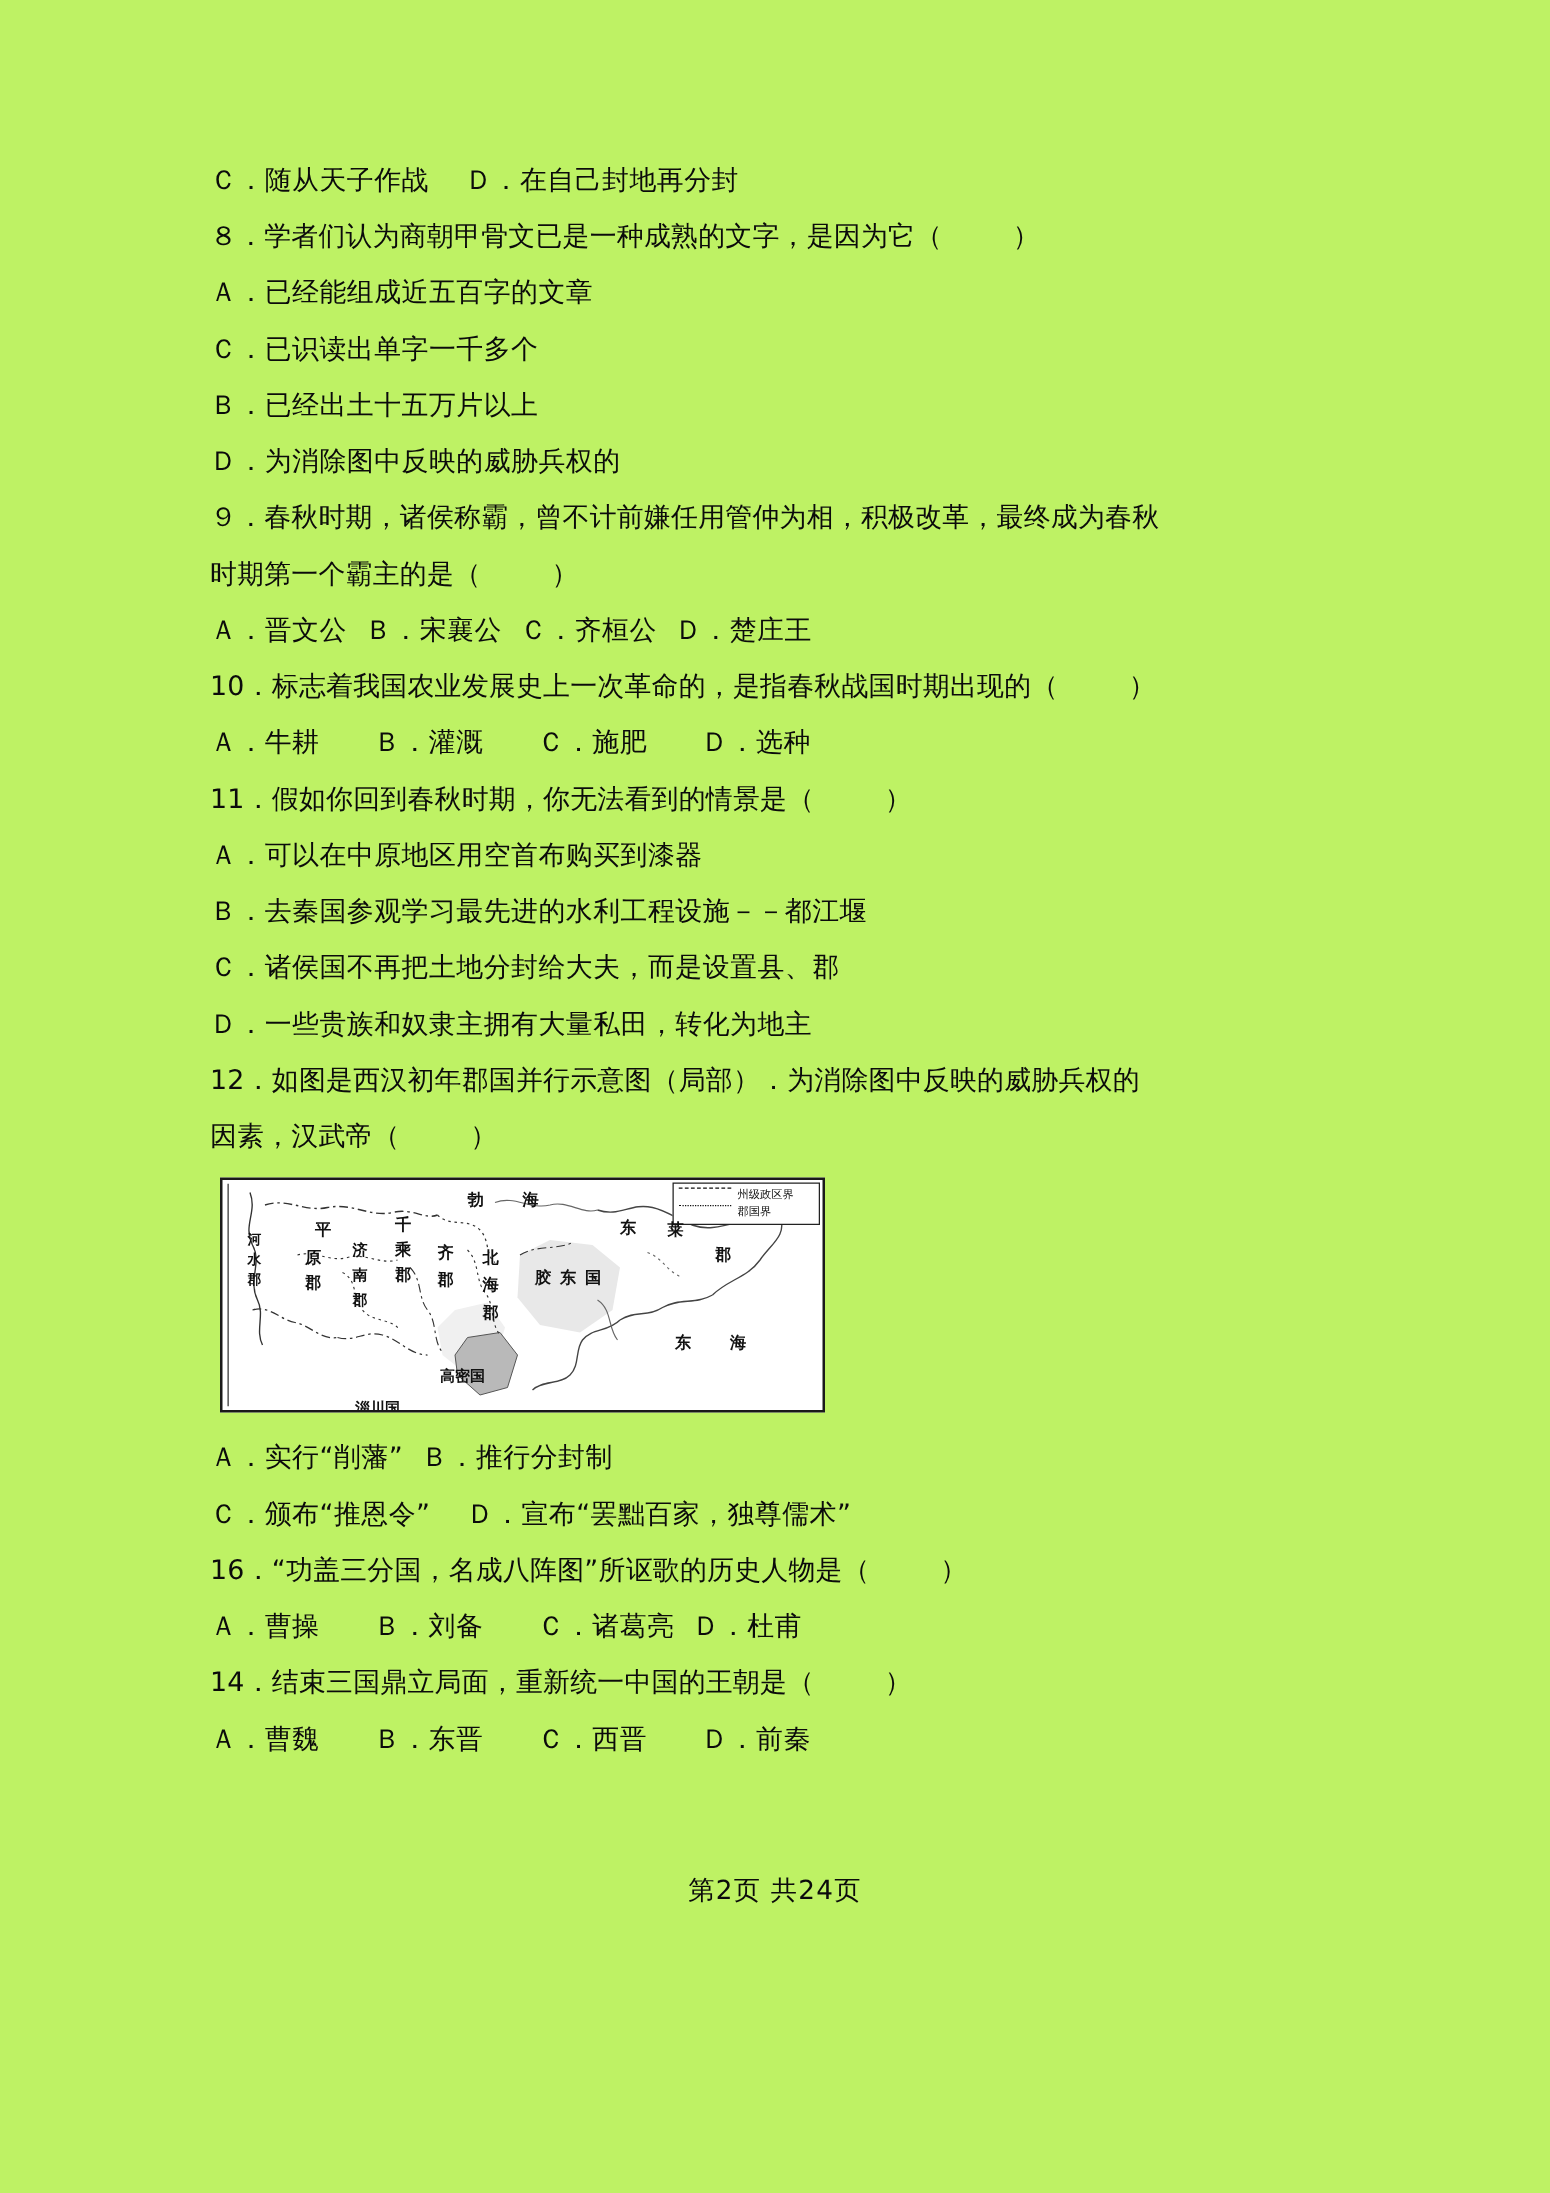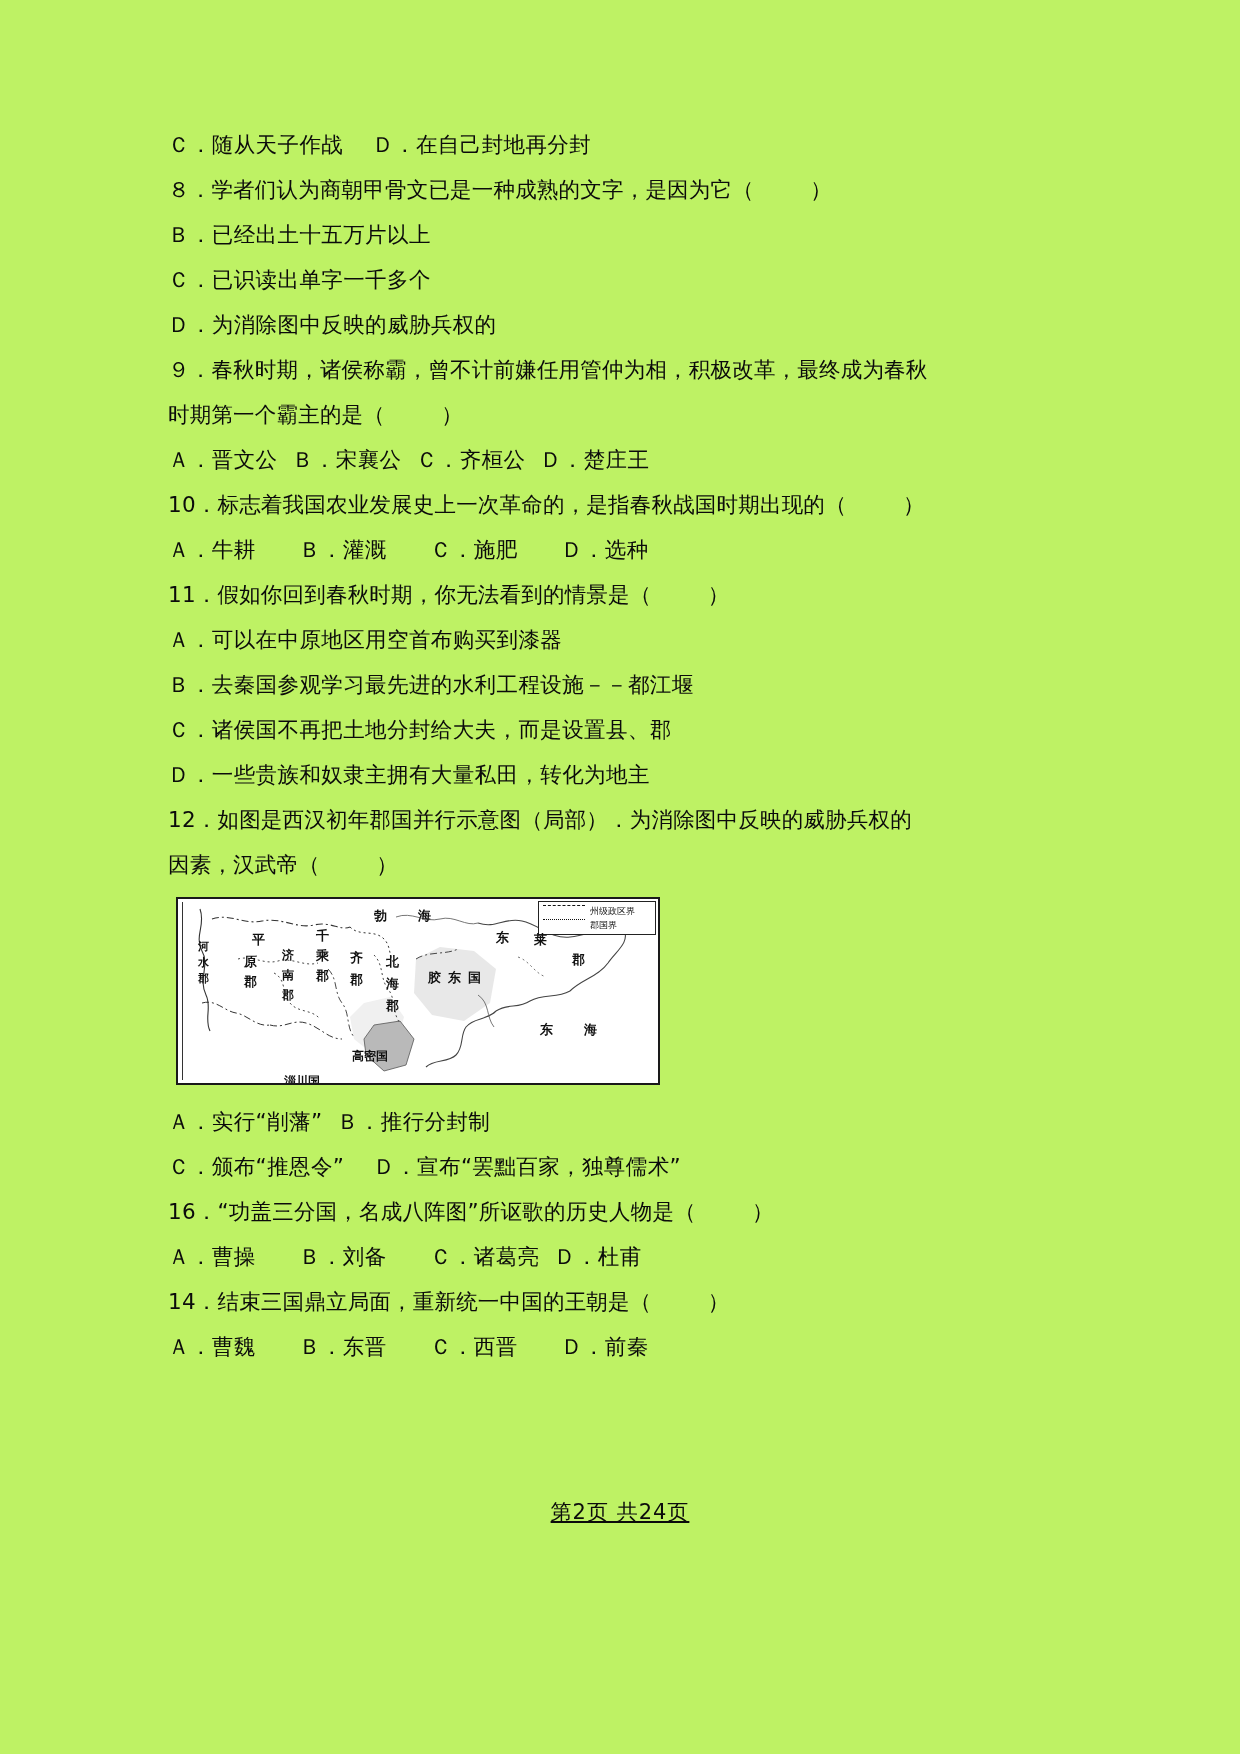--- a/index.html
+++ b/index.html
@@ -98,34 +98,34 @@
   
   .footer {
     position: absolute;
     left: 0;
     right: 0;
     top: 1498px;
     text-align: center;
     font-size: 21px;
     color: #0b0b0b;
     letter-spacing: 1px;
-    text-decoration: underline;
   }
 </style>
 </head>
 <body>
 
 <div class="page">
 
   <div class="content">
 
     <div class="line">Ｃ．随从天子作战    Ｄ．在自己封地再分封</div>
     <div class="line q">８．学者们认为商朝甲骨文已是一种成熟的文字，是因为它（        ）</div>
+    <div class="line">Ａ．已经能组成近五百字的文章</div>
+    <div class="line">Ｃ．已识读出单字一千多个</div>
     <div class="line">Ｂ．已经出土十五万片以上</div>
-    <div class="line">Ｃ．已识读出单字一千多个</div>
     <div class="line">Ｄ．为消除图中反映的威胁兵权的</div>
     <div class="line q">９．春秋时期，诸侯称霸，曾不计前嫌任用管仲为相，积极改革，最终成为春秋</div>
     <div class="line q">时期第一个霸主的是（        ）</div>
     <div class="line">Ａ．晋文公  Ｂ．宋襄公  Ｃ．齐桓公  Ｄ．楚庄王</div>
     <div class="line q">10．标志着我国农业发展史上一次革命的，是指春秋战国时期出现的（        ）</div>
     <div class="line">Ａ．牛耕      Ｂ．灌溉      Ｃ．施肥      Ｄ．选种</div>
     <div class="line q">11．假如你回到春秋时期，你无法看到的情景是（        ）</div>
     <div class="line">Ａ．可以在中原地区用空首布购买到漆器</div>
     <div class="line">Ｂ．去秦国参观学习最先进的水利工程设施－－都江堰</div>
     <div class="line">Ｃ．诸侯国不再把土地分封给大夫，而是设置县、郡</div>

